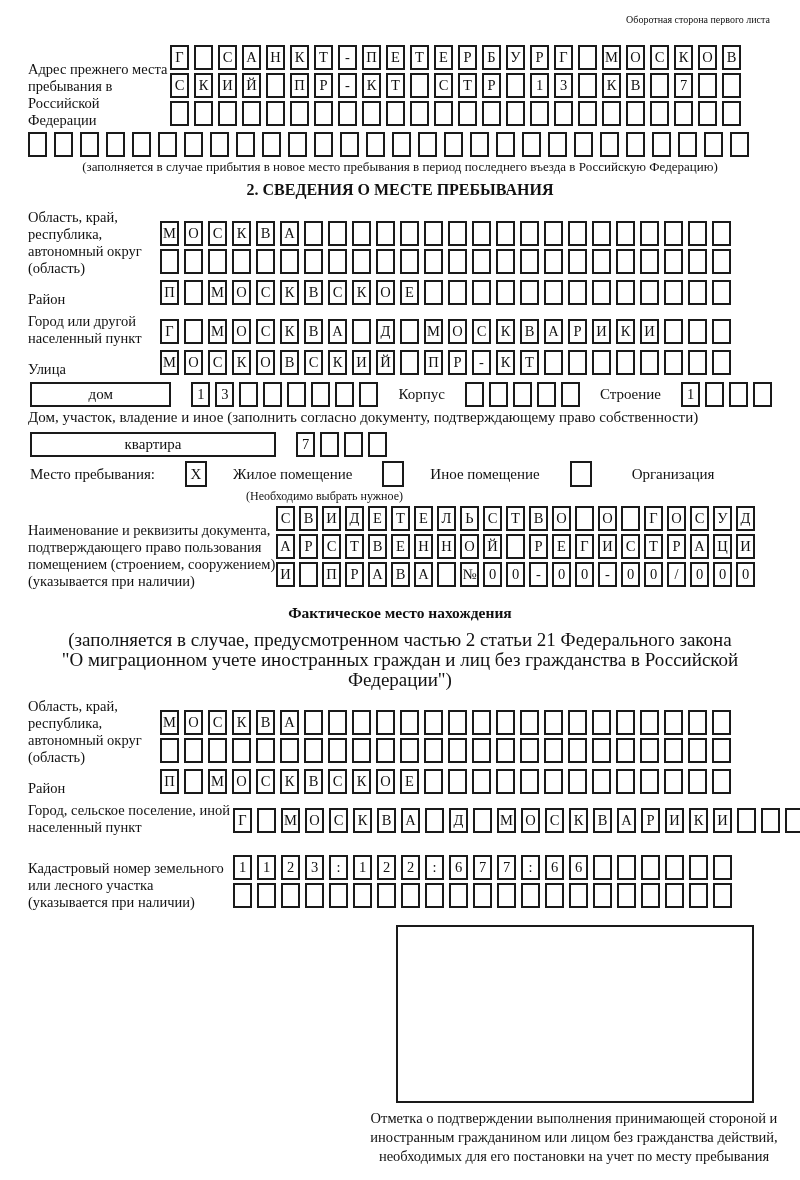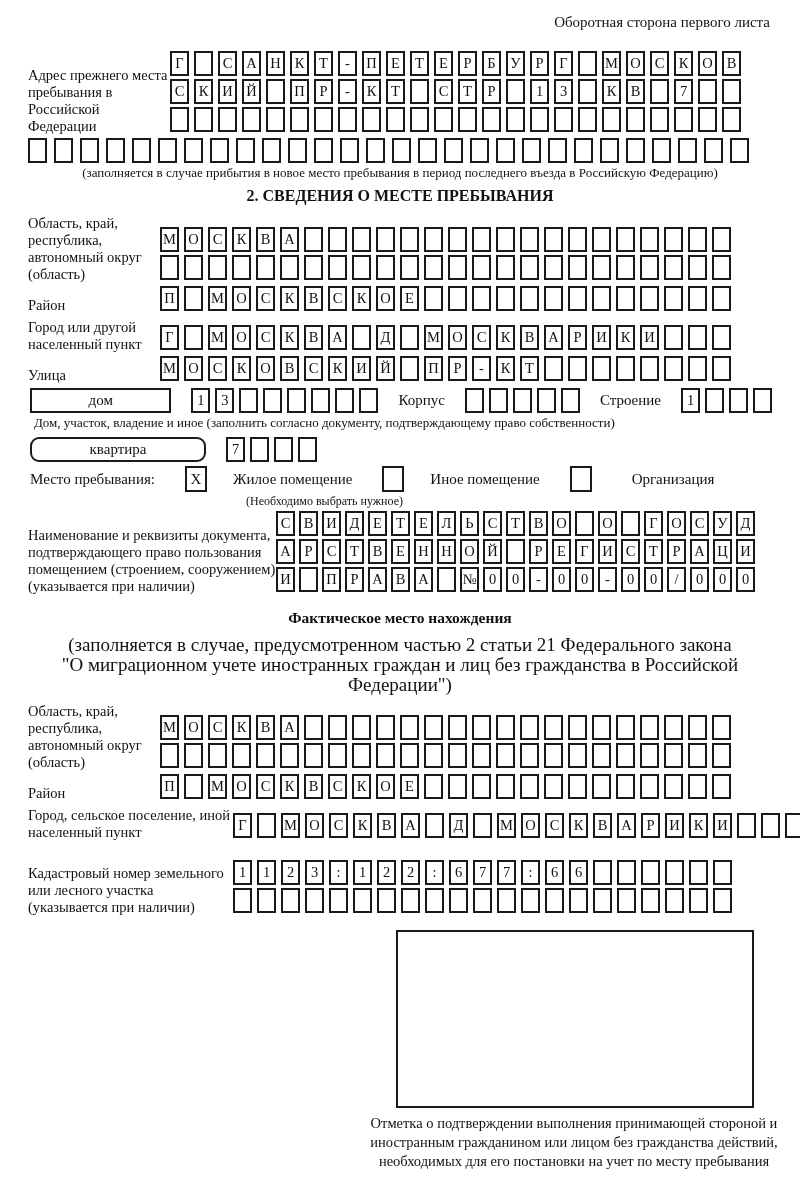--- a/index.html
+++ b/index.html
@@ -6,21 +6,21 @@
   .page{
     position:relative;
     width:800px;height:1180px;
     box-sizing:border-box;
     padding:10px 28px 0 28px;
     overflow:hidden;
     font-family:"Liberation Serif","DejaVu Serif",serif;
     color:#111;
     font-size:15px;
   }
-  .hdr-note{text-align:right;font-size:15px;margin:4px 2px 20px 0;}
+  .hdr-note{text-align:right;font-size:10px;margin:4px 2px 20px 0;}
   .field{display:flex;align-items:flex-end;margin-bottom:3px;}
   .flabel{width:142px;flex:0 0 142px;font-size:14.5px;line-height:17px;padding-top:2px;}
   .flabel.w130{width:132px;flex:0 0 132px;}
   .flabel.w200{width:205px;flex:0 0 205px;}
   .flabel.w245{width:248px;flex:0 0 248px;}
   .rows{display:flex;flex-direction:column;}
   .cellrow{display:flex;gap:5px;margin-bottom:3px;}
   .cell{
     display:inline-flex;align-items:center;justify-content:center;
     width:19px;height:25px;box-sizing:border-box;
@@ -29,21 +29,21 @@
   }
   .fullrow{margin:1px 0 2px 0;gap:7px;}
   .small-note{font-size:13px;text-align:center;margin:2px 0 6px 0;}
   .sec-title{font-weight:bold;font-size:16px;text-align:center;margin:6px 0 8px 0;}
   .named-box{
     display:inline-flex;align-items:center;justify-content:center;
     height:25px;box-sizing:border-box;border:2px solid #1a1a1a;font-size:15px;
   }
   .inline-row{display:flex;align-items:center;gap:20px;margin:4px 0 2px 2px;flex-wrap:nowrap;}
   .ilabel{font-size:15px;}
-  .note-left{font-size:13px;margin:1px 0 6px 6px;}
+  .note-left{font-size:15px;margin:1px 0 6px 0;}
   .chk{
     display:inline-flex;align-items:center;justify-content:center;
     width:22px;height:26px;box-sizing:border-box;border:2px solid #1a1a1a;
     font-size:15px;margin:0 6px 0 10px;flex:0 0 22px;
   }
   .choose-note{font-size:12px;margin:1px 0 2px 218px;}
   .mid-title{font-weight:bold;font-size:15.5px;text-align:center;margin:14px 0 8px 0;}
   .law-note{font-size:19px;text-align:center;line-height:20px;margin-bottom:6px;}
   .cad-rows{margin-top:16px;}
   .mark-box{
@@ -348,21 +348,21 @@
     <span class="cellrow" style="margin-bottom:0;">
         <span class="cell">1</span>
         <span class="cell"></span>
         <span class="cell"></span>
         <span class="cell"></span>
       </span>
   </div>
   <div class="note-left">Дом, участок, владение и иное (заполнить согласно документу, подтверждающему право собственности)</div>
 
   <div class="inline-row">
-    <span class="named-box" style="width:176px;border-radius:9px;">квартира</span>
+    <span class="named-box" style="width:246px;">квартира</span>
     <span class="cellrow" style="margin-bottom:0;">
         <span class="cell">7</span>
         <span class="cell"></span>
         <span class="cell"></span>
         <span class="cell"></span>
       </span>
   </div>
 
   <div class="inline-row">
     <span class="ilabel">Место пребывания:</span>

